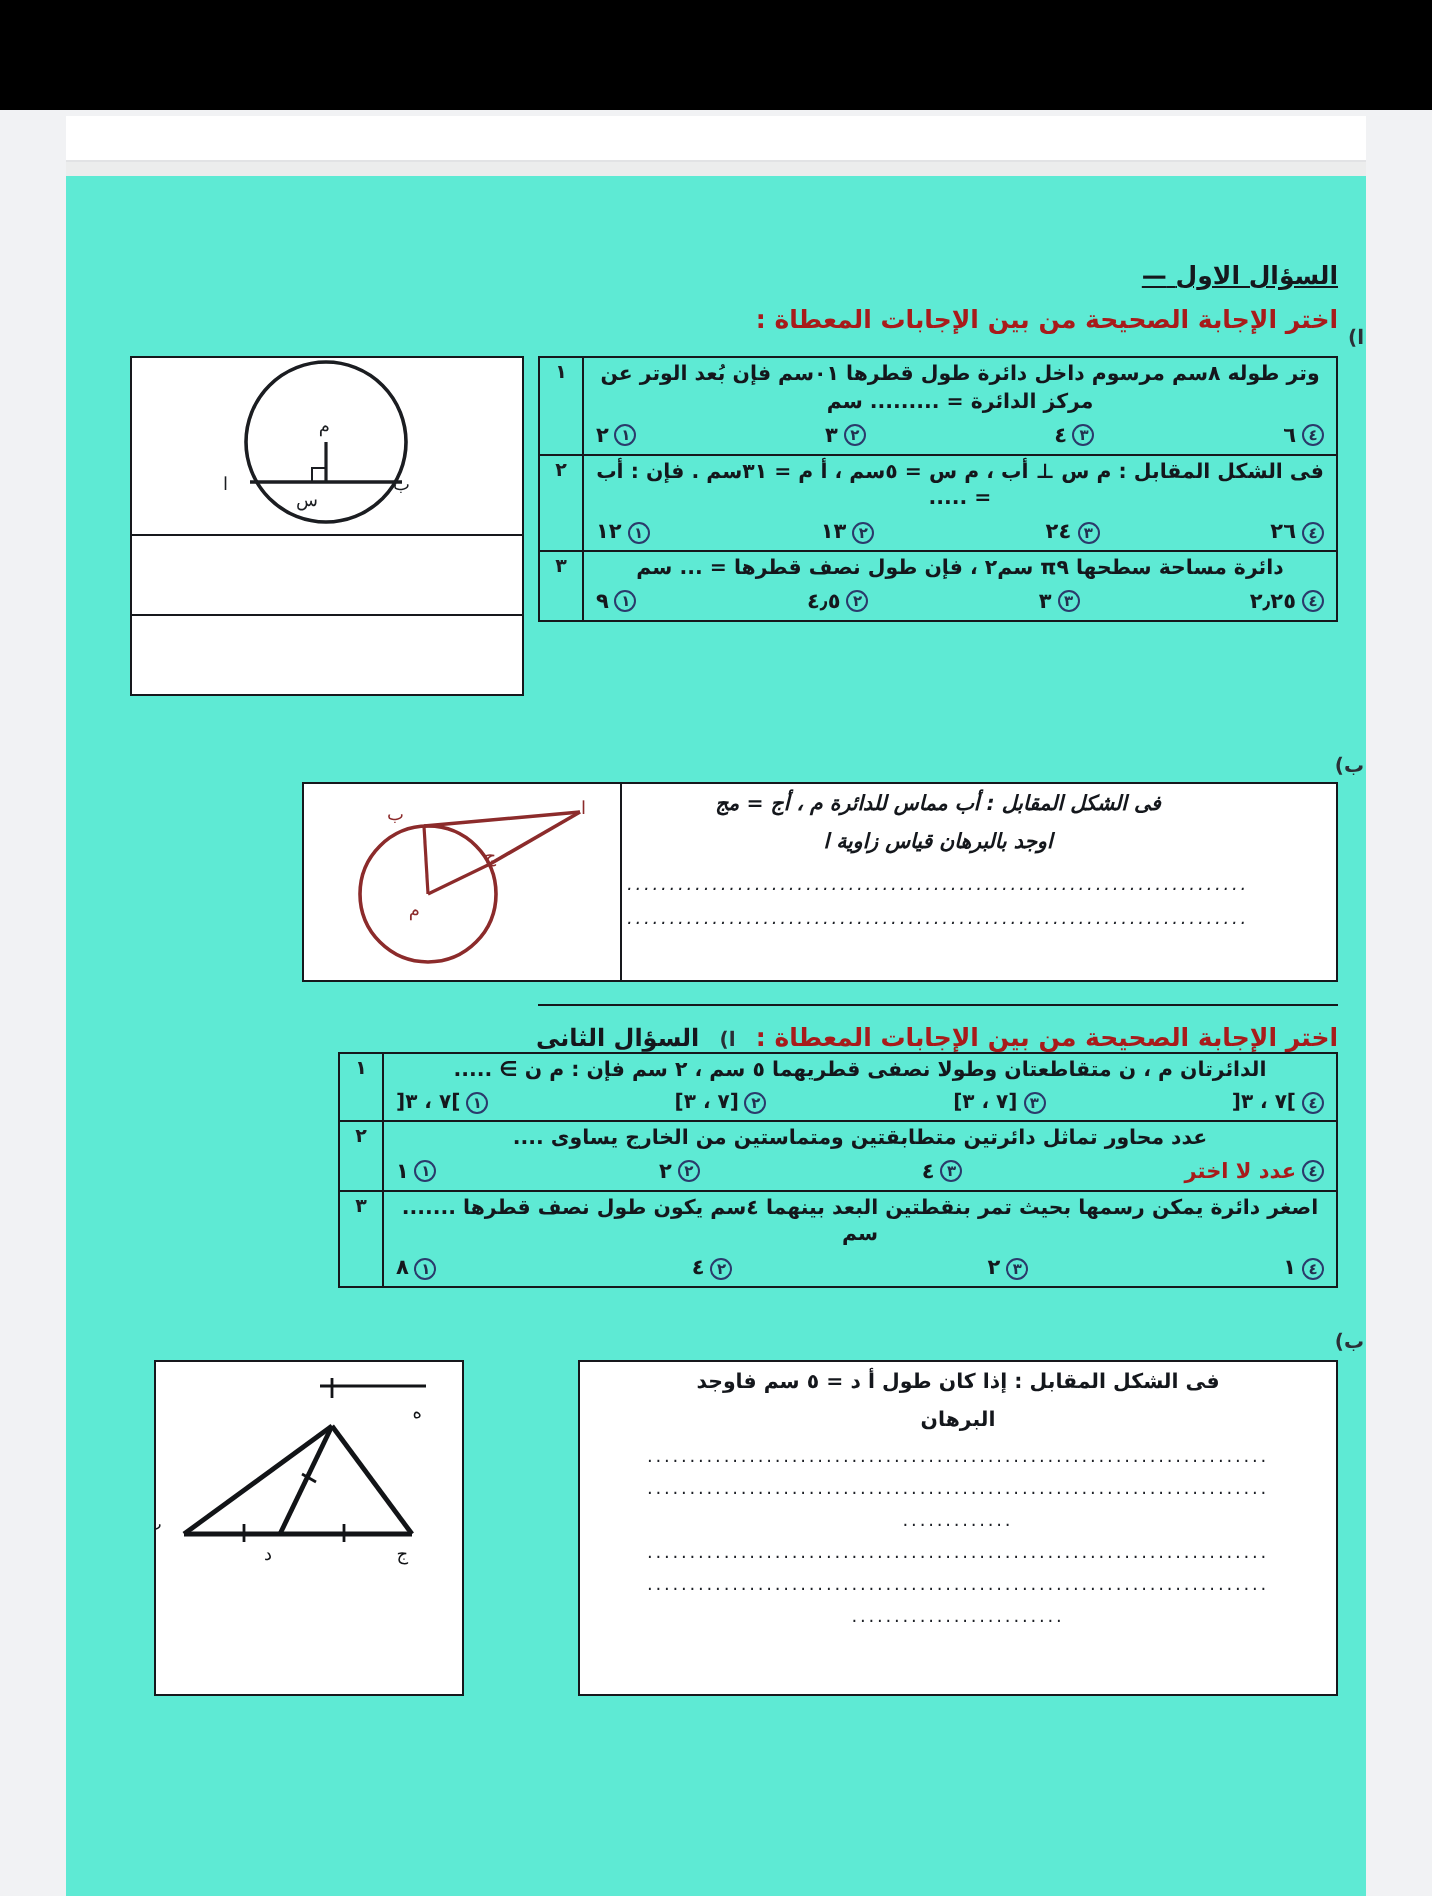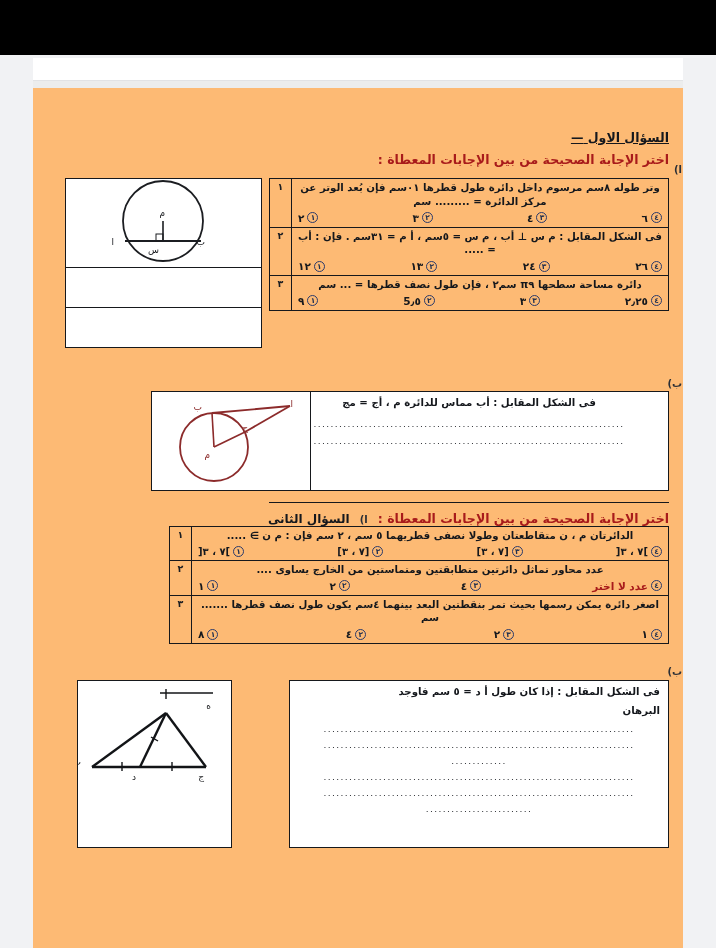--- a/index.html
+++ b/index.html
@@ -31,21 +31,21 @@
   }
   .page-gap {
     position: absolute; left: 33px; top: 81px;
     width: 650px; height: 7px;
     background: #eceded;
   }
   
   .page {
     position: absolute; left: 33px; top: 88px;
     width: 650px; height: 860px;
-    background: #fdba74;
+    background: #5eead4;
   }
   .sheet {
     position: absolute;
     left: 0; top: 0;
     width: 650px; height: 770px;
     padding: 0;
   }
 
   
   .ar {
@@ -157,21 +157,21 @@
   }
   .essay-text {
     font-size: 10.2px;
     font-weight: 700;
     color: #14171c;
     text-align: center;
     line-height: 1.45;
     direction: rtl;
     padding: 4px 8px 0 8px;
   }
-  .essay-text.rt { text-align: right; }
+  .essay-text.rt { }
   .dots {
     color: #1d2026;
     font-size: 9px;
     letter-spacing: 1.4px;
     overflow: hidden;
     white-space: nowrap;
     height: 12px;
     direction: ltr;
     text-align: center;
   }
@@ -262,21 +262,21 @@
               <span class="opt">
                 <span class="bub">٤</span>
                 <span class="val">٢٫٢٥</span>
               </span>
               <span class="opt">
                 <span class="bub">٣</span>
                 <span class="val">٣</span>
               </span>
               <span class="opt">
                 <span class="bub">٢</span>
-                <span class="val">5٫٥</span>
+                <span class="val">٤٫٥</span>
               </span>
               <span class="opt">
                 <span class="bub">١</span>
                 <span class="val">٩</span>
               </span>
             </div>
           </td>
           <td class="numcell">٣</td>
         </tr>
       </tbody>
@@ -292,22 +292,23 @@
           <text x="93" y="74" font-size="9" fill="#1b1d21" font-family="DejaVu Sans">س</text>
           <text x="48" y="66" font-size="9" fill="#1b1d21" font-family="DejaVu Sans">ا</text>
           <text x="139" y="66" font-size="9" fill="#1b1d21" font-family="DejaVu Sans">ب</text>
         </svg>
       </div>
       <div class="figbox" style="left:32px; top:180px; width:197px; height:40px; border-top:none;"></div>
       <div class="figbox" style="left:32px; top:220px; width:197px; height:40px; border-top:none;"></div>
 
       <div class="title-line ar marker" style="right:1px; top:290px;">ب)</div>
 
-      <div class="essaybox" style="right:14px; top:303px; width:400px; height:100px;">
+      <div class="essaybox" style="right:14px; top:303px; width:400px; height:100px;font-style:italic;">
         <div class="ar essay-text">فى الشكل المقابل : أب مماس للدائرة م ، أج = مج</div>
+        <div class="ar essay-text">اوجد بالبرهان قياس زاوية ا</div>
         <div class="dots" style="margin-top:8px;">.........................................................................</div>
         <div class="dots" style="margin-top:5px;">.........................................................................</div>
       </div>
 
       <div class="figbox" style="left:118px; top:303px; width:160px; height:100px;">
         <svg width="158" height="98" viewBox="0 0 158 98">
           <circle cx="62" cy="55" r="34" fill="none" stroke="#8c2b2b" stroke-width="1.8"></circle>
           <line x1="60" y1="21" x2="138" y2="14" stroke="#8c2b2b" stroke-width="1.8"></line>
           <line x1="62" y1="55" x2="60" y2="21" stroke="#8c2b2b" stroke-width="1.6"></line>
           <line x1="62" y1="55" x2="93" y2="40" stroke="#8c2b2b" stroke-width="1.6"></line>

